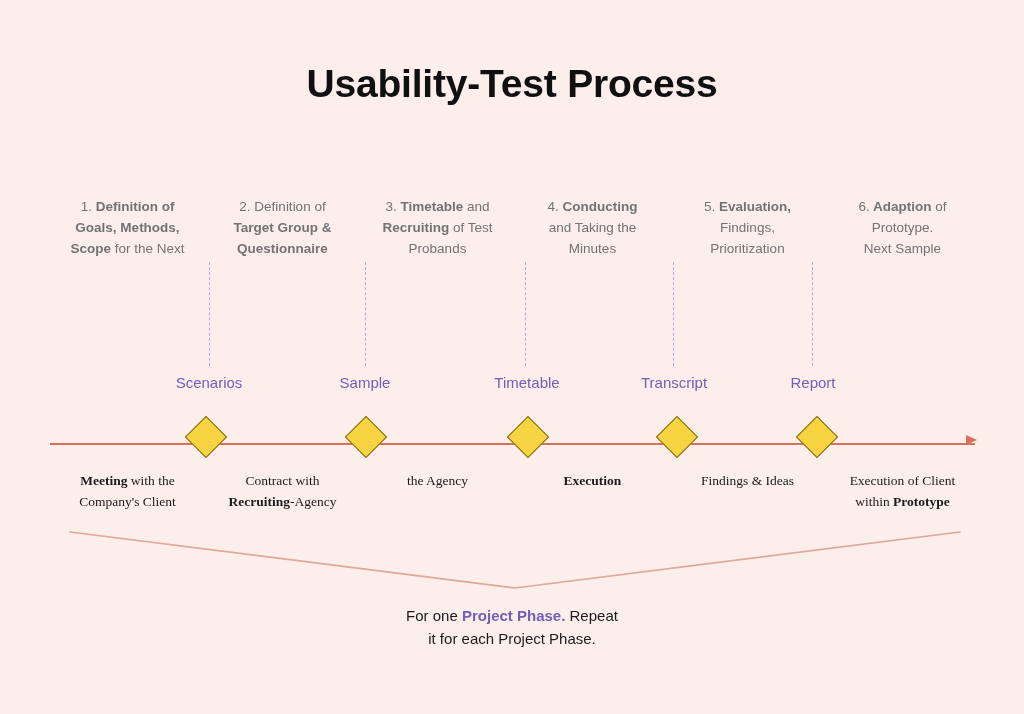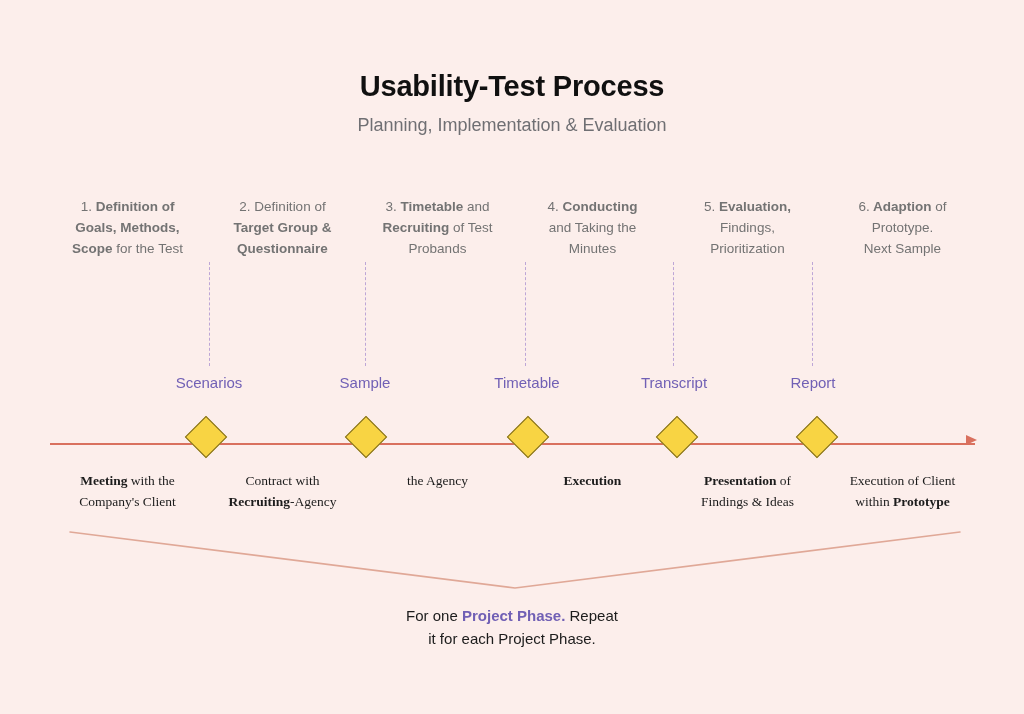--- a/index.html
+++ b/index.html
@@ -22,25 +22,25 @@
 
   
   .header {
     position: absolute;
     top: 62px;
     left: 0;
     width: 1024px;
     text-align: center;
   }
   .title {
-    font-size: 29px;
+    font-size: 39px;
     font-weight: bold;
     letter-spacing: -0.2px;
     color: #101010;
-    margin: 8px;
+    margin: 0;
   }
   .subtitle {
     font-size: 18px;
     color: #6f6f73;
     margin: 12px 0 0 0;
     font-weight: normal;
   }
 
   
   .phase-row {
@@ -157,29 +157,28 @@
     font-weight: bold;
   }
 </style>
 </head>
 <body>
 
 <div id="infographic">
 
   <div class="header">
     <h1 class="title">Usability-Test Process</h1>
-    <p class="subtitle">Planning, Implementation &amp; Evaluation</p>
   </div>
 
   <div class="phase-row">
 
     <div class="phase-col">
       <div><span>1.</span><b> Definition of</b></div>
       <div><b>Goals, Methods,</b></div>
-      <div><b>Scope</b><span> for the Test</span></div>
+      <div><b>Scope</b><span> for the Next</span></div>
     </div>
 
     <div class="phase-col">
       <div><span>2.</span><span> Definition of</span></div>
       <div><b>Target Group &amp;</b></div>
       <div><b>Questionnaire</b></div>
     </div>
 
     <div class="phase-col">
       <div><span>3.</span><b> Timetable</b><span> and</span></div>
@@ -242,21 +241,20 @@
 
     <div class="milestone-col">
       <div><span>the Agency</span></div>
     </div>
 
     <div class="milestone-col">
       <div><b>Execution</b></div>
     </div>
 
     <div class="milestone-col">
-      <div><b>Presentation</b><span> of</span></div>
       <div><span>Findings &amp; Ideas</span></div>
     </div>
 
     <div class="milestone-col">
       <div><span>Execution of Client</span></div>
       <div><span>within </span><b>Prototype</b></div>
     </div>
 
   </div>
 

